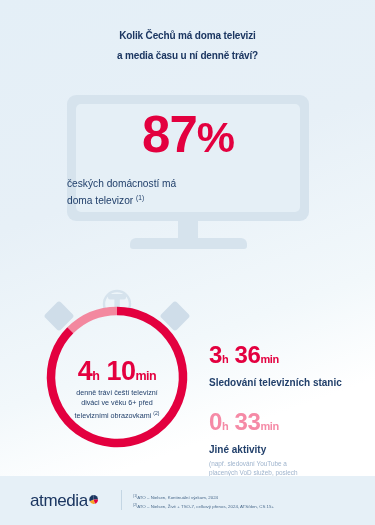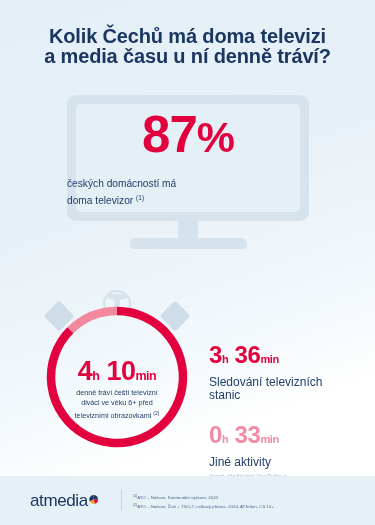--- a/index.html
+++ b/index.html
@@ -25,21 +25,21 @@
 
   
   .headline {
     position: absolute;
     top: 26px;
     left: 0;
     width: 375px;
     text-align: center;
     color: #1b3661;
     font-weight: bold;
-    font-size: 20px;
+    font-size: 10px;
     line-height: 20px;
     letter-spacing: -0.15px;
   }
   .headline .l2 { display: block; }
 
   
   .tv-wrap {
     position: absolute;
     left: 67px;
     top: 95px;
@@ -178,22 +178,22 @@
     font-weight: bold;
     font-size: 24px;
     line-height: 26px;
     letter-spacing: -0.4px;
     white-space: nowrap;
   }
   .stat-val .u { font-size: 11px; }
   .stat-val.soft { color: #f58aa6; }
   .stat-label {
     color: #22406b;
-    font-size: 12px;
-    font-weight: normal;
+    font-size: 10px;
+    font-weight: bold;
     line-height: 13px;
     margin-top: 4px;
   }
   .stat-block-2 { margin-top: 20px; }
   .stat-note {
     color: #9fb4cd;
     font-size: 6.4px;
     line-height: 8.6px;
     margin-top: 4px;
     width: 106px;

